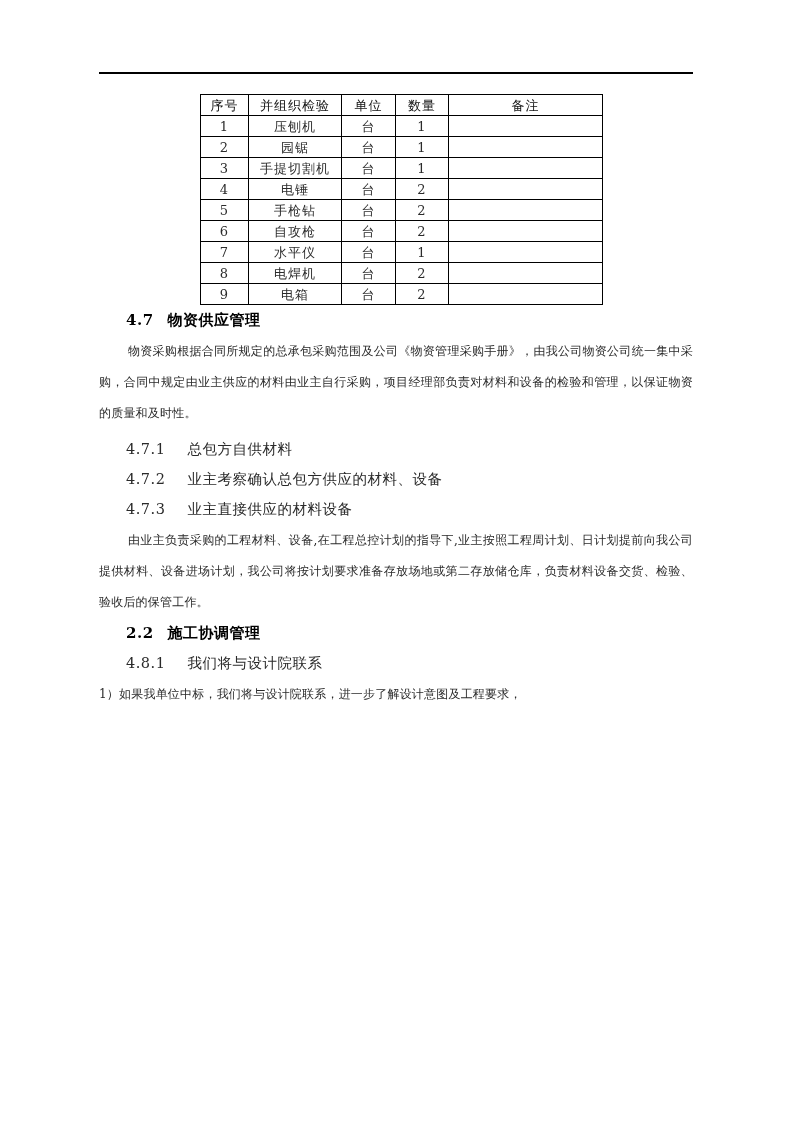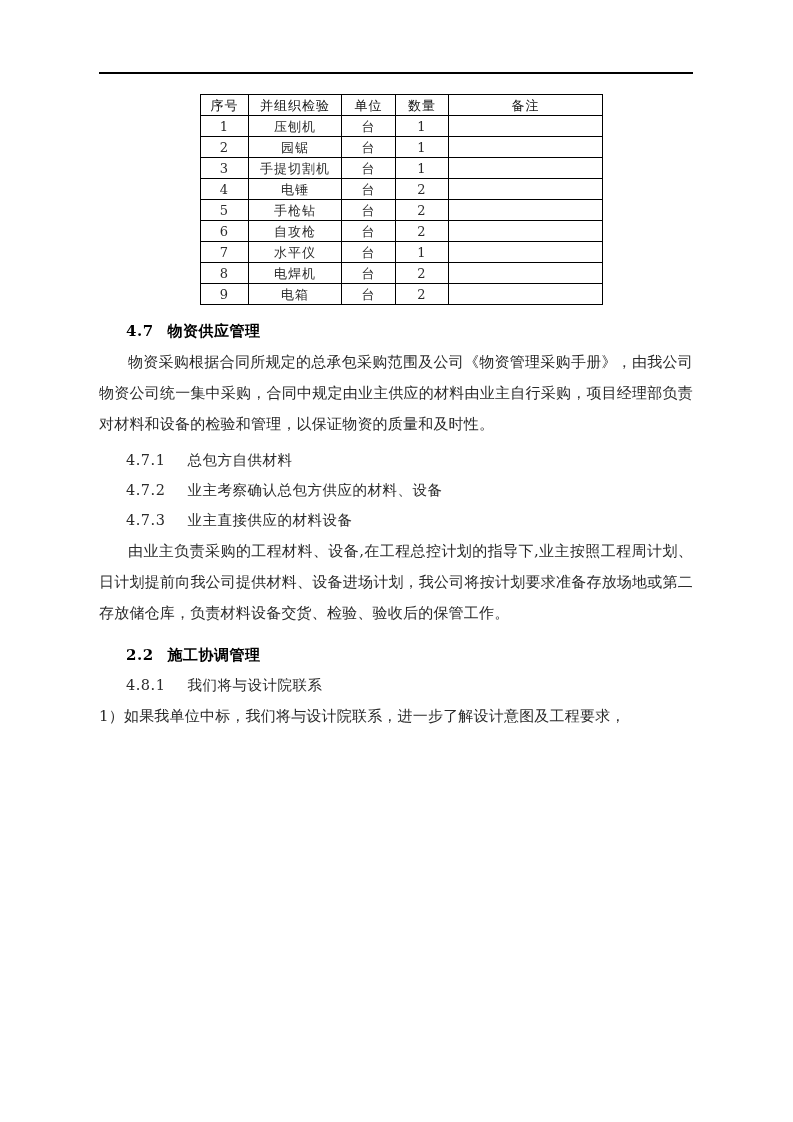--- a/index.html
+++ b/index.html
@@ -61,35 +61,35 @@
   table.equip col.c-name  { width: 93px; }
   table.equip col.c-unit  { width: 54px; }
   table.equip col.c-qty   { width: 53px; }
   table.equip col.c-note  { width: 154px; }
   table.equip thead td { color: #111111; }
 
   
   .h2 {
     font-size: 15px;
     font-weight: bold;
-    margin: 17px 0 0 27px;
+    margin: 6px 0 0 27px;
     letter-spacing: 0.5px;
     color: #000000;
   }
   .h2 .num { margin-right: 14px; font-weight: bold; }
   .h3 {
     font-size: 14.5px;
     font-weight: normal;
     margin: 11px 0 0 27px;
     letter-spacing: 0.5px;
     color: #2a2a2a;
   }
   .h3 .num { margin-right: 22px; }
   p.body {
-    font-size: 15px;
+    font-size: 12px;
     line-height: 31px;
     margin: 6px 0 0 0;
     text-align: justify;
     text-align-last: left;
     text-justify: inter-ideograph;
     text-indent: 29px;
     letter-spacing: 0.2px;
     color: #2a2a2a;
   }
   p.body.noindent { text-indent: 0; }

